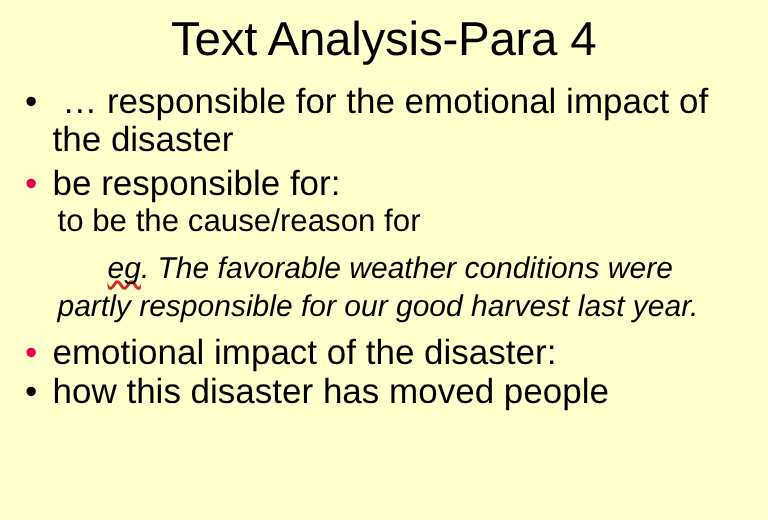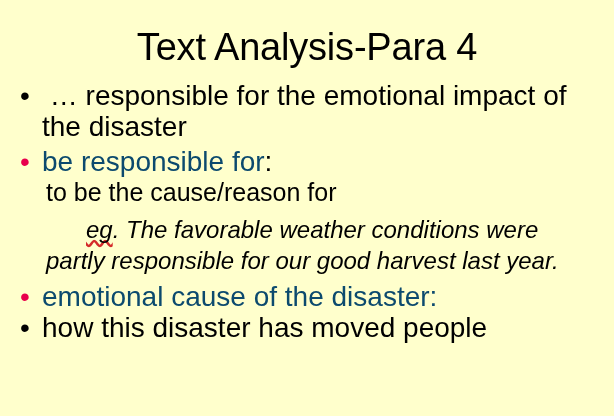--- a/index.html
+++ b/index.html
@@ -18,21 +18,21 @@
     width: 614px;
     height: 416px;
     background: #ffffcc;
     box-sizing: border-box;
   }
   .slide-title {
     text-align: center;
     font-size: 38px;
     line-height: 1.0;
     color: #000000;
-    padding-top: 28px;
+    padding-top: 13px;
     letter-spacing: -0.2px;
     white-space: nowrap;
   }
   .body-block {
     padding: 14px 8px 0 16px;
   }
   .line {
     font-size: 28px;
     line-height: 31px;
     color: #000000;
@@ -47,21 +47,21 @@
     text-align: left;
     padding-left: 4px;
     box-sizing: border-box;
   }
   .bullet.black { color: #000000; }
   .bullet.red   { color: #e8004c; }
   .line-text {
     flex: 1 1 auto;
     white-space: pre-wrap;
   }
-  .red-text { color: #0c4a6e; }
+  .red-text { color: #000000; }
   .black-text { color: #000000; }
   .plain-line {
     font-size: 25px;
     line-height: 31px;
     color: #000000;
     padding-left: 30px;
   }
   .example-para {
     font-size: 24px;
     line-height: 31px;
@@ -103,21 +103,21 @@
     <div class="plain-line">to be the cause/reason for</div>
 
     <div class="gap-2"></div>
 
     <div class="example-para"><span class="misspell">eg</span><span>. The favorable weather conditions were partly responsible for our good harvest last year.</span></div>
 
     <div class="gap-3"></div>
 
     <div class="line">
       <span class="bullet red">•</span>
-      <span class="line-text red-text">emotional cause of the disaster:</span>
+      <span class="line-text red-text">emotional impact of the disaster:</span>
     </div>
 
     <div class="line">
       <span class="bullet black">•</span>
       <span class="line-text black-text">how this disaster has moved people</span>
     </div>
 
   </div>
 </div>
 

